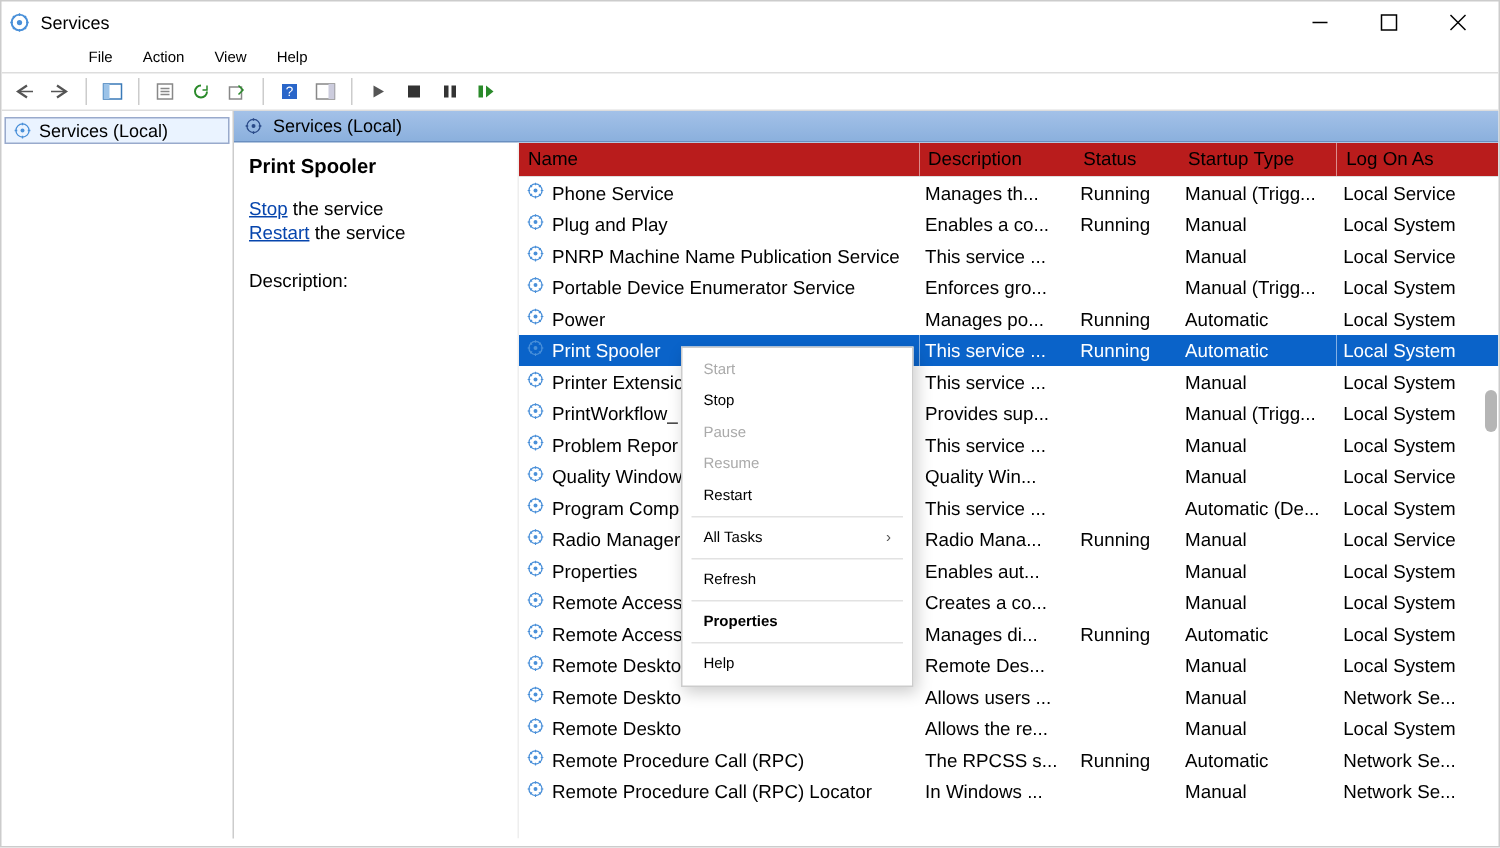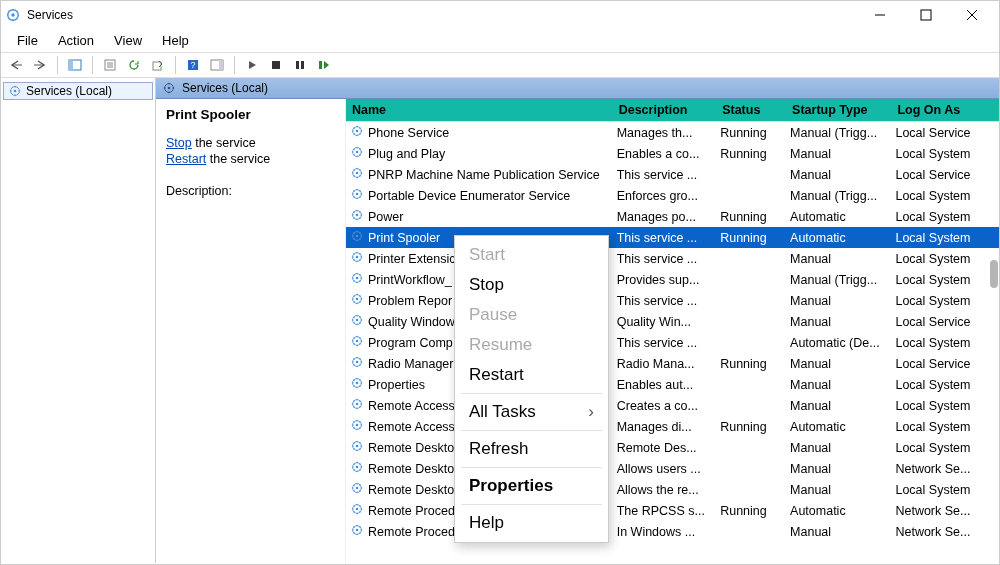--- a/index.html
+++ b/index.html
@@ -22,21 +22,22 @@
     .titlebar-icon { width: 16px; height: 16px; margin-right: 6px; display:flex; align-items:center; justify-content:center;}
     .titlebar-title { font-size: 12px; flex: 1; }
     .titlebar-buttons { display: flex; }
     .titlebar-btn {
       width: 46px; height: 26px; display:flex; align-items:center; justify-content:center;
       font-size: 13px;
     }
     .menubar {
       display: flex;
       padding: 2px 6px;
-      font-size: 13px;
+      font-size: 10px;
+      margin-left: 42px;
     }
     .menubar-item { padding: 2px 10px; }
     .toolbar {
       display: flex;
       align-items: center;
       height: 26px;
       border-top: 1px solid #ddd;
       border-bottom: 1px solid #ddd;
       padding: 0 4px;
       gap: 2px;
@@ -99,24 +100,24 @@
       flex:1;
       overflow:auto;
       position:relative;
     }
     table.services {
       width: 100%;
       border-collapse: collapse;
       font-size: 12.5px;
     }
     table.services th {
-      text-align:left; font-weight: bold;
+      text-align:left; font-weight: normal;
       padding: 4px 6px;
       border-bottom: 1px solid #ddd;
-      background:#14b8a6;
+      background:#b91c1c;
       position:sticky; top:0;
     }
     table.services td {
       padding: 2px 4px;
       white-space: nowrap;
       overflow:hidden;
       text-overflow: ellipsis;
     }
     table.services tr.selected td {
       background: #0a63c9;
@@ -128,21 +129,21 @@
     }
     .ctx-menu {
       position:absolute;
       left: 108px;
       top: 136px;
       width: 155px;
       background:#fff;
       border:1px solid #ccc;
       box-shadow: 2px 4px 10px rgba(0,0,0,0.2);
       padding: 4px 0;
-      font-size: 17px;
+      font-size: 10px;
       z-index: 100;
     }
     .ctx-item {
       padding: 5px 14px;
     }
     .ctx-item.disabled { color:#aaa; }
     .ctx-item.bold { font-weight:bold; }
     .ctx-sep { height:1px; background:#e2e2e2; margin:3px 6px; }
     .ctx-arrow { float:right; color:#555; }
     .scrollbar-thumb {

